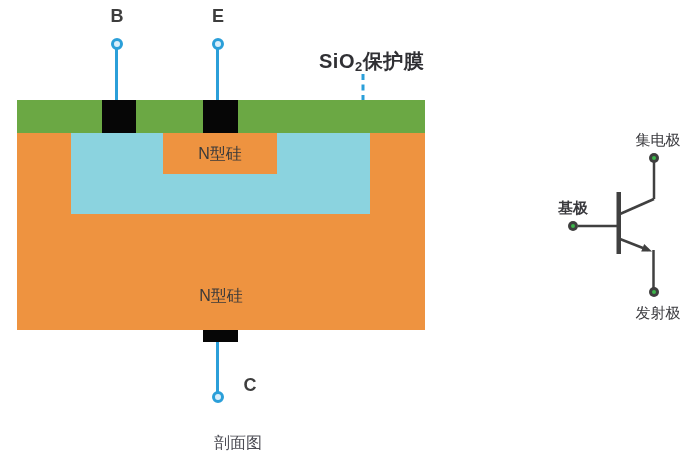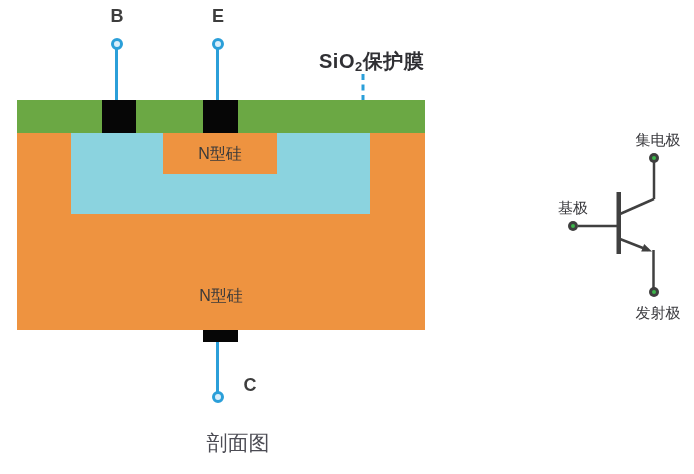--- a/index.html
+++ b/index.html
@@ -29,21 +29,21 @@
   .contact{position:absolute;background:var(--contact-black);}
   .region-label{
     position:absolute;text-align:center;font-size:16px;color:#3a3a3a;height:20px;line-height:20px;
   }
   
   #sio2-label{
     left:295px;top:48px;font-size:20px;font-weight:bold;color:#303034;letter-spacing:0.5px;margin-left:24px;
   }
   #sio2-label sub{font-size:13px;vertical-align:-3px;}
   
-  .caption{font-size:21px;color:var(--caption-gray);text-align:center;height:22px;line-height:22px;}
+  .caption{font-size:16px;color:var(--caption-gray);text-align:center;height:22px;line-height:22px;}
   
   .sym-label{font-size:15px;color:#3a3a3e;text-align:center;height:18px;line-height:18px;}
 </style>
 </head>
 <body>
 
 <div id="canvas">
 
   <div class="abs term-label" style="left:103px;top:6px;width:28px;">B</div>
   <div class="abs term-label" style="left:204px;top:6px;width:28px;">E</div>
@@ -97,18 +97,18 @@
       <circle cx="573" cy="226" r="5" fill="#3f3f3f"></circle>
       <circle cx="573" cy="226" r="2" fill="#3cb54a"></circle>
     </g>
     <g>
       <circle cx="654" cy="292" r="5" fill="#3f3f3f"></circle>
       <circle cx="654" cy="292" r="2" fill="#3cb54a"></circle>
     </g>
   </svg>
 
   <div class="abs sym-label" style="left:619px;top:131px;width:78px;">集电极</div>
-  <div class="abs sym-label" style="left:550px;top:199px;width:46px;">基极</div>
+  <div class="abs sym-label" style="left:550px;top:199px;width:46px;font-weight:bold;">基极</div>
   <div class="abs sym-label" style="left:619px;top:304px;width:78px;">发射极</div>
 
   <div class="abs caption" style="left:178px;top:432px;width:120px;">剖面图</div>
 
 </div>
 
 </body></html>

